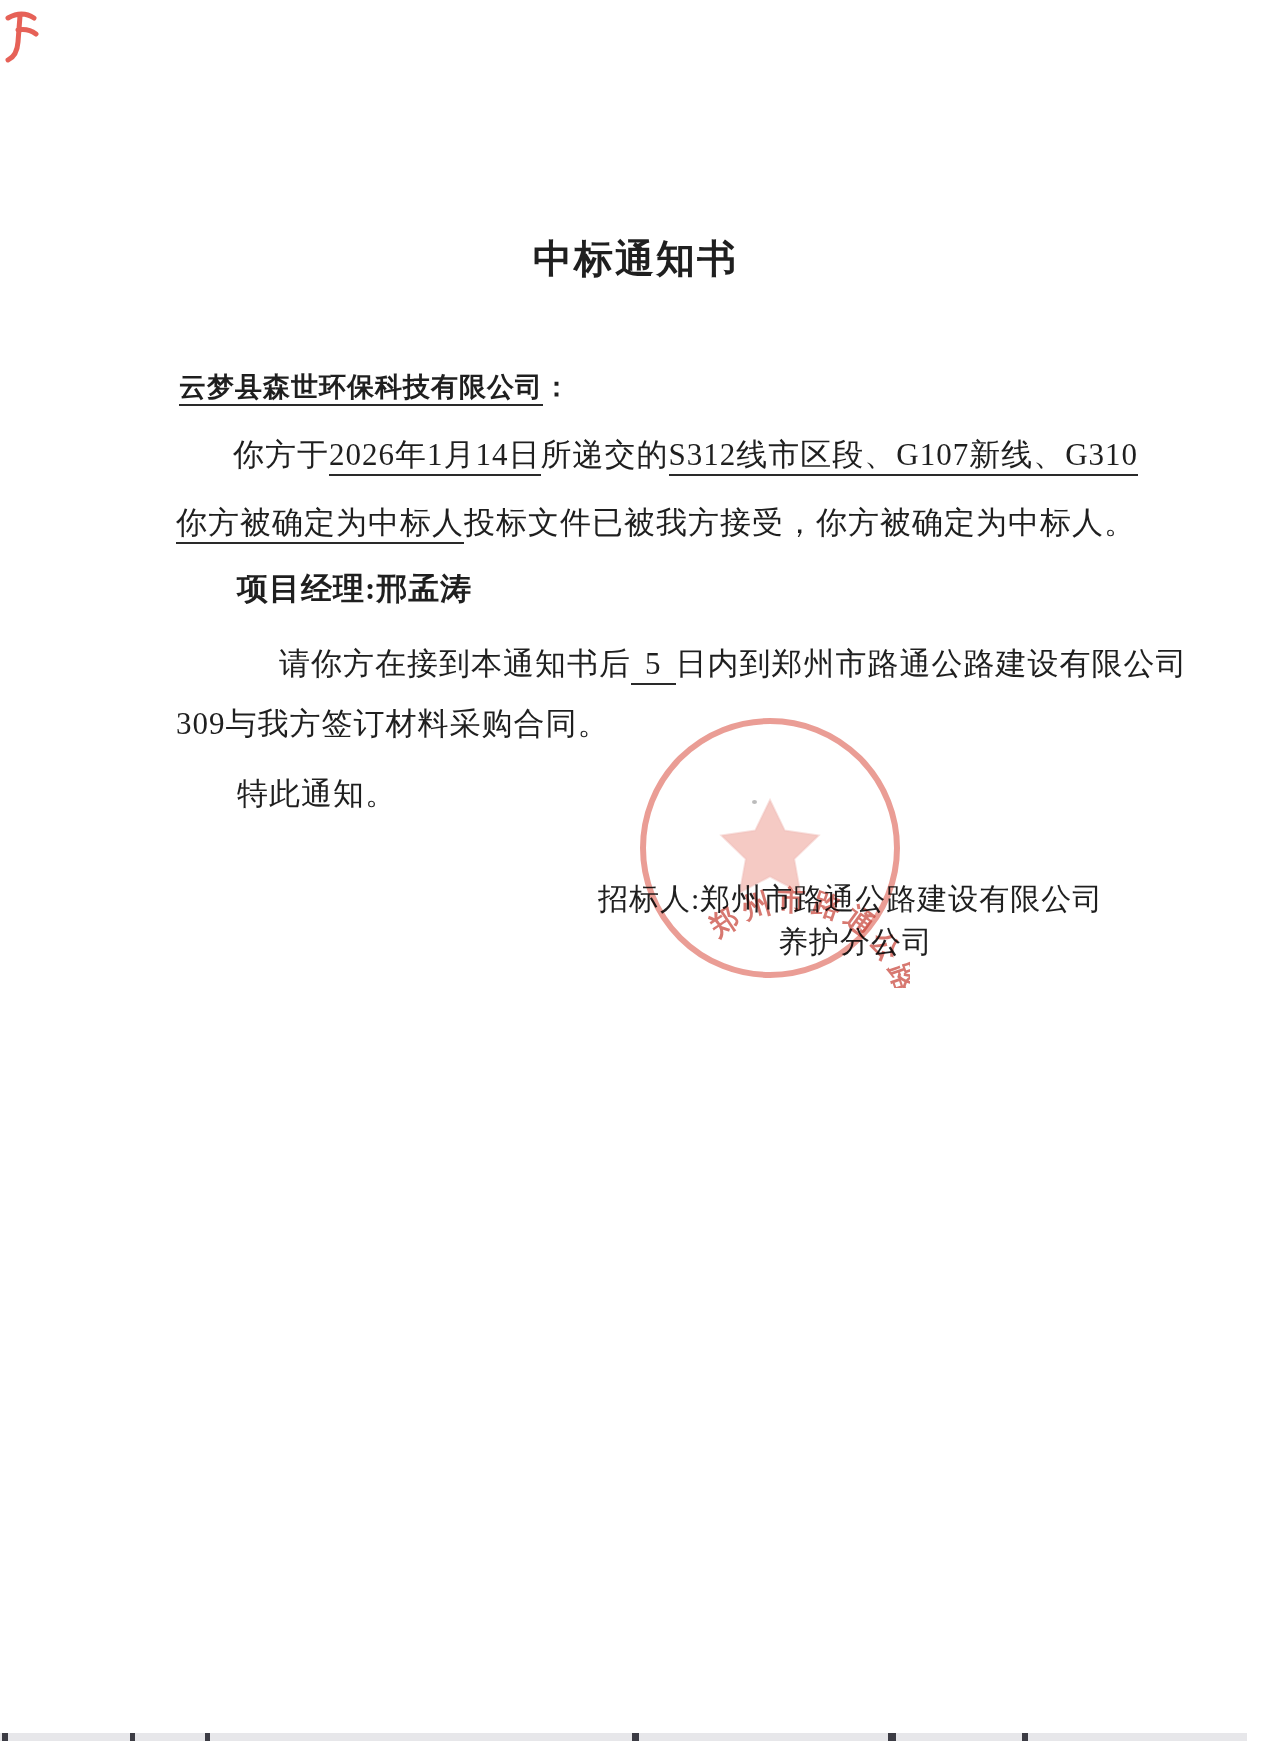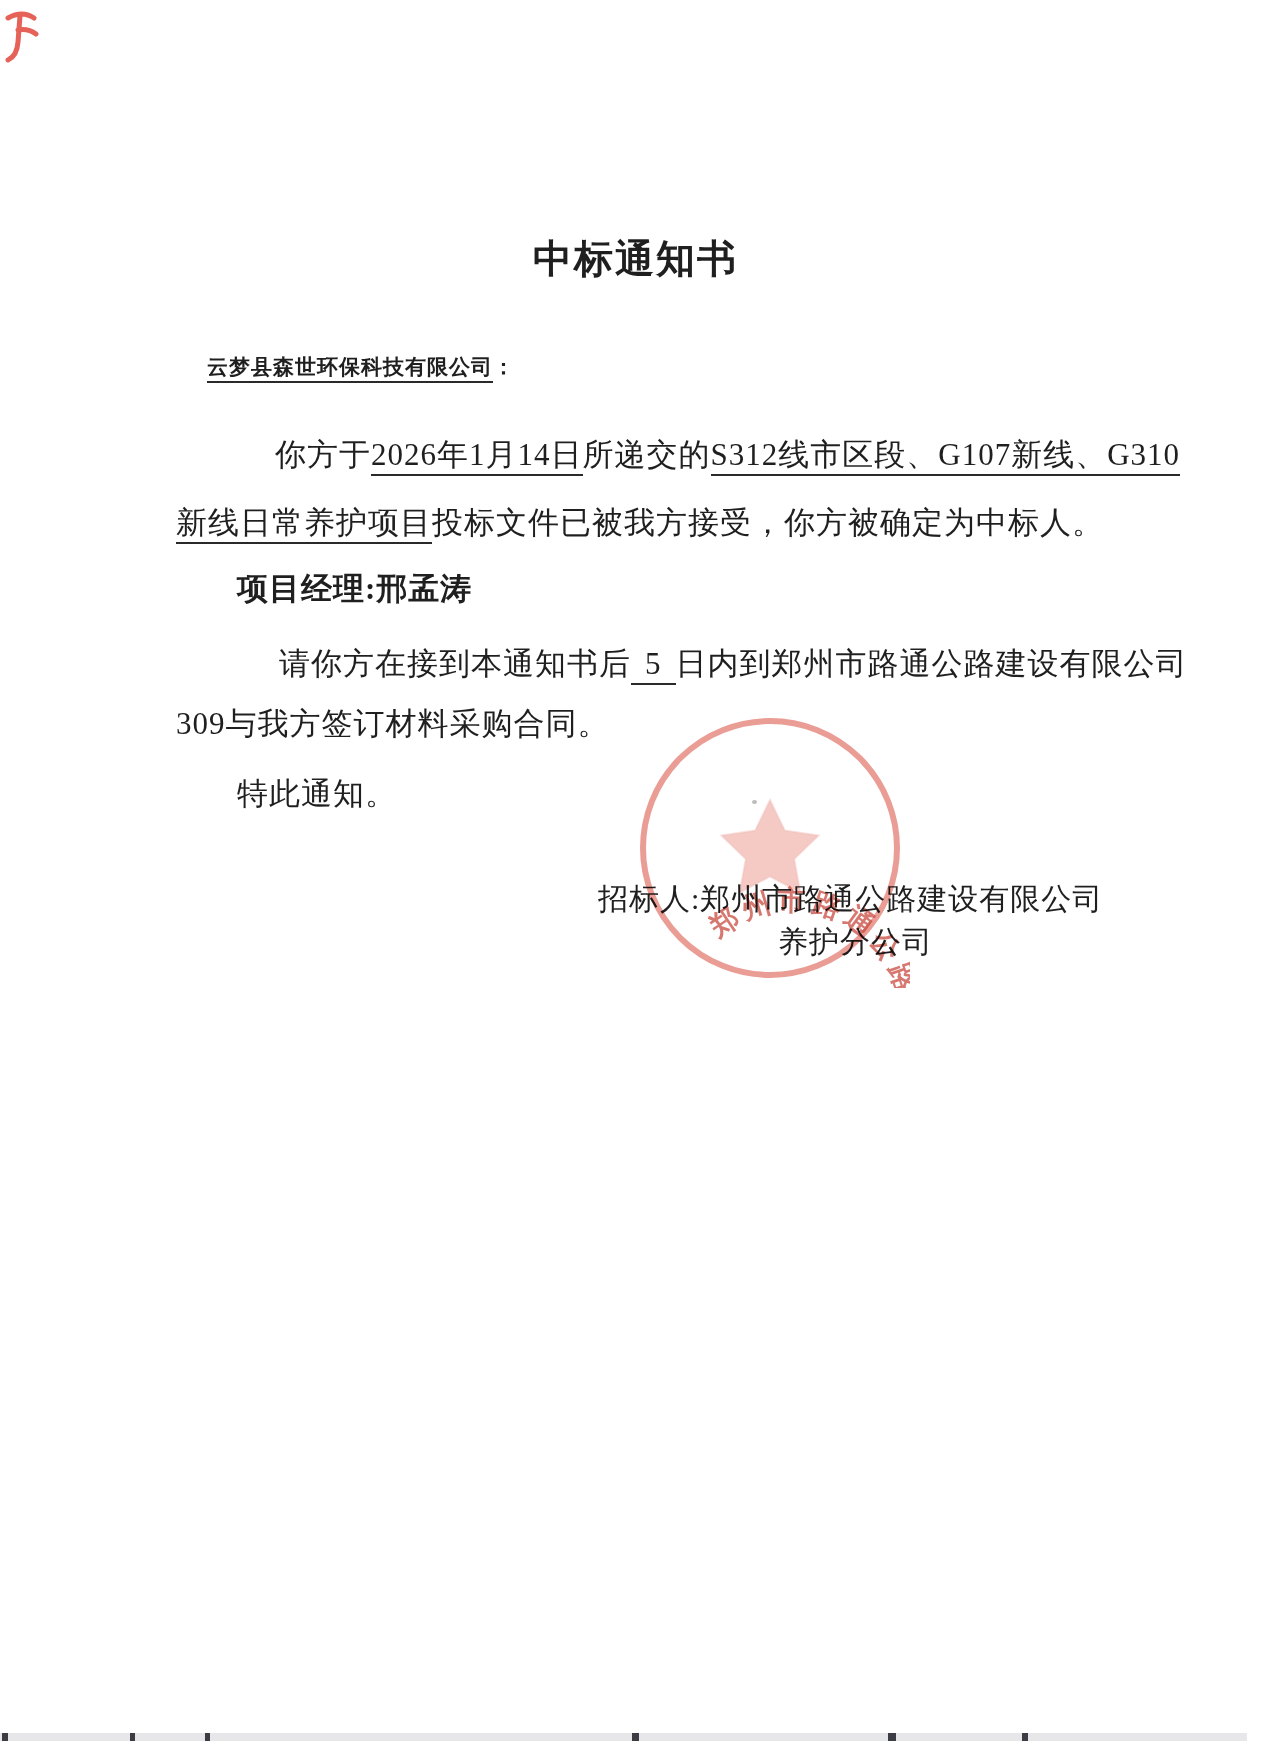--- a/index.html
+++ b/index.html
@@ -17,22 +17,22 @@
     font-family:"Liberation Sans","DejaVu Sans",sans-serif;
     font-size:39px;font-weight:bold;letter-spacing:2px;
     transform:translateX(12px);
   }
   .tline{
     position:absolute;
     font-size:31px;
     letter-spacing:1px;
     white-space:nowrap;
   }
-  .addressee{top:353px;left:179px;font-size:21px;font-weight:bold;margin-left:28px;}
-  .p1l1{top:434px;left:233px;margin-left:42px;}
+  .addressee{top:369px;left:179px;font-size:27px;font-weight:bold;}
+  .p1l1{top:434px;left:233px;}
   .p1l2{top:502px;left:176px;}
   .pmline{top:568px;left:237px;font-weight:600;}
   .p2l1{top:643px;left:233px;margin-left:46px;}
   .p2l2{top:703px;left:176px;}
   .closing{top:773px;left:237px;}
   .sig1{top:879px;left:598px;font-size:30px;}
   .sig2{top:922px;left:778px;font-size:30px;}
   .dateline{top:1002px;left:743px;font-size:30px;}
   .u{
     border-bottom:2px solid #2a2a2a;
@@ -73,21 +73,21 @@
   <svg class="corner-mark" viewBox="0 0 36 58">
     <path d="M4 10 Q18 2 30 10 M16 8 L14 34 Q13 48 4 52 M14 22 Q24 20 32 26" fill="none" stroke="#e2453a" stroke-width="5" stroke-linecap="round" opacity="0.85"></path>
   </svg>
 
   <div class="title">中标通知书</div>
 
   <div class="tline addressee"><span class="u">云梦县森世环保科技有限公司</span><span>：</span></div>
 
   <div class="tline p1l1"><span>你方于</span><span class="u">2026年1月14日</span><span>所递交的</span><span class="u">S312线市区段、G107新线、G310</span></div>
 
-  <div class="tline p1l2"><span class="u">新线日常养护项目</span><span>投标文件已被我方接受，你方被确定为中标人。</span></div>
+  <div class="tline p1l2"><span class="u">你方被确定为中标人</span><span>投标文件已被我方接受，你方被确定为中标人。</span></div>
 
   <div class="tline pmline">项目经理:邢孟涛</div>
 
   <div class="tline p2l1"><span>请你方在接到本通知书后</span><span class="u-num">5</span><span>日内到郑州市路通公路建设有限公司</span></div>
 
   <div class="tline p2l2">309与我方签订材料采购合同。</div>
 
   <div class="tline closing">特此通知。</div>
 
   <div class="tline sig1">招标人:郑州市路通公路建设有限公司</div>

